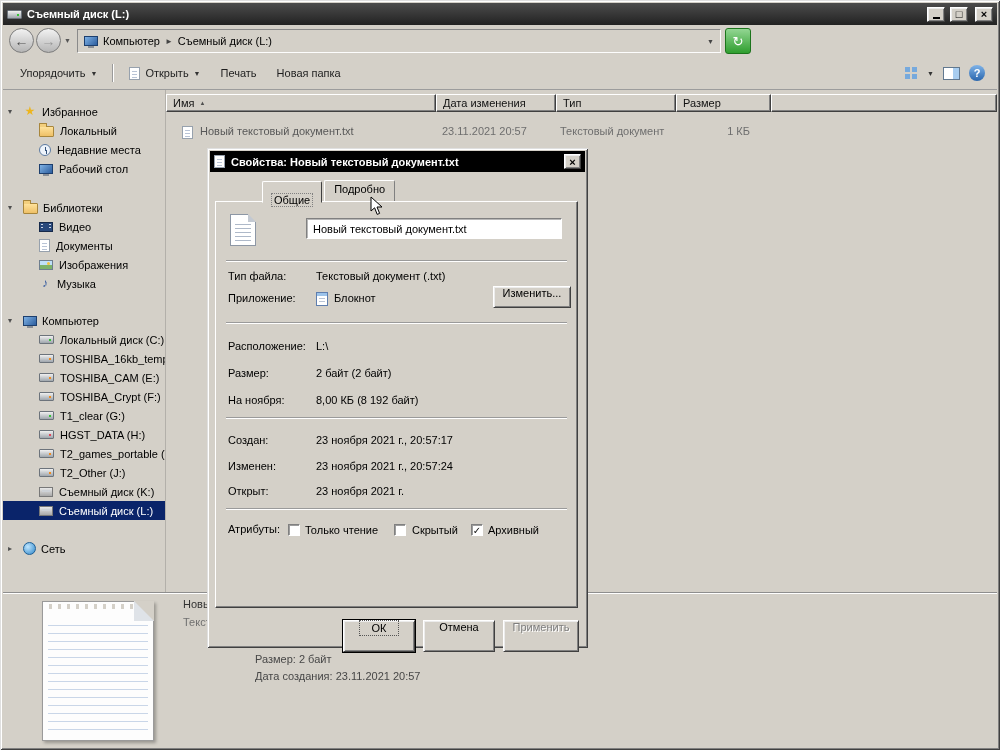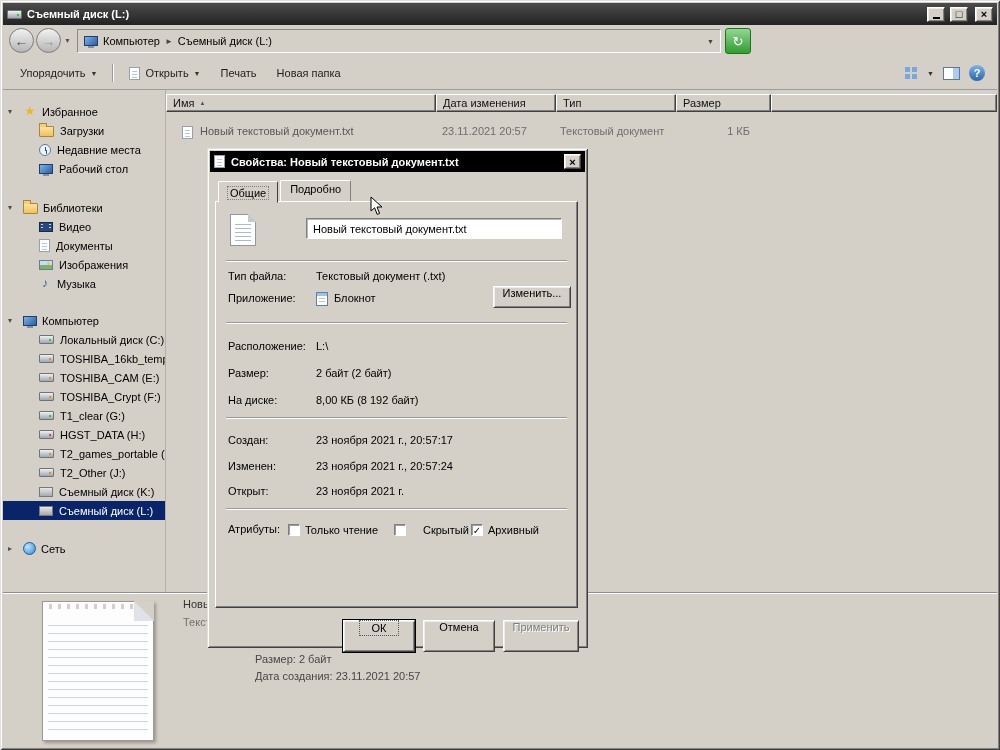--- a/index.html
+++ b/index.html
@@ -101,21 +101,21 @@
   .dt-size{position:absolute;left:252px;top:60px;color:#474747;white-space:nowrap;}
   .dt-created{position:absolute;left:252px;top:77px;color:#474747;white-space:nowrap;}
   
   .dialog{position:absolute;left:207px;top:148px;width:381px;height:500px;background:#d4d0c8;z-index:40;
     box-shadow:inset 1px 1px 0 #dfdfdf,inset -1px -1px 0 #404040,inset 2px 2px 0 #fff,inset -2px -2px 0 #808080;padding:3px;}
   .dlg-title{height:21px;background:#000;display:flex;align-items:center;padding:0 4px;gap:6px;}
   .dlg-title .t{color:#fff;font-weight:bold;flex:1;white-space:nowrap;overflow:hidden;}
   .dlg-close{width:17px;height:15px;display:flex;align-items:center;justify-content:center;font-weight:bold;font-size:11px;}
   .tabs{position:absolute;left:11px;top:32px;display:flex;align-items:flex-end;height:22px;}
   .tab{height:22px;padding:2px 9px 0;background:#d4d0c8;border:1px solid;border-color:#fff #808080 #d4d0c8 #fff;border-radius:2px 2px 0 0;margin-right:2px;}
-  .tab.active{height:22px;padding-top:5px;border-color:#fff #404040 #d4d0c8 #fff;position:relative;z-index:2;margin-bottom:-1px;}
+  .tab.active{height:22px;padding-top:12px;border-color:#fff #404040 #d4d0c8 #fff;position:relative;z-index:2;margin-bottom:-1px;margin-left:44px;}
   .tab.active .tl{outline:1px dotted #808080;padding:0 2px;}
   .tabpage{position:absolute;left:8px;top:53px;width:363px;height:407px;background:#d4d0c8;border:1px solid;border-color:#fff #404040 #404040 #fff;box-shadow:inset -1px -1px 0 #808080;}
   .fnbox{position:absolute;left:90px;top:16px;width:256px;height:21px;display:flex;align-items:center;padding:0 6px;white-space:nowrap;overflow:hidden;}
   .dsep{position:absolute;left:10px;right:10px;height:2px;border-top:1px solid #9a9a9a;border-bottom:1px solid #fff;}
   .drow{position:absolute;left:0;right:0;height:16px;}
   .dl{position:absolute;left:12px;white-space:nowrap;}
   .dv{position:absolute;left:100px;white-space:nowrap;}
   .appic{position:absolute;left:100px;top:0;}
   .appv{position:absolute;left:118px;}
   .btn{display:flex;align-items:flex-start;justify-content:center;background:#d4d0c8;border:1px solid;border-color:#fff #404040 #404040 #fff;box-shadow:inset 1px 1px 0 #ececec,inset -1px -1px 0 #808080;}
@@ -195,21 +195,21 @@
 
   <div class="sidebar">
     <div>
       <div class="srow hdr">
         <span class="tri">▾</span>
         <span class="ic ic-star">★</span>
         <span>Избранное</span>
       </div>
       <div class="srow child">
         <span class="ic ic-folder"></span>
-        <span>Загрузки</span>
+        <span>Локальный</span>
       </div>
       <div class="srow child">
         <span class="ic ic-clock"></span>
         <span>Недавние места</span>
       </div>
       <div class="srow child">
         <span class="ic ic-monitor"></span>
         <span>Рабочий стол</span>
       </div>
     </div>
@@ -368,21 +368,21 @@
 
       <div class="drow" style="top:138px">
         <span class="dl">Расположение:</span>
         <span class="dv">L:\</span>
       </div>
       <div class="drow" style="top:165px">
         <span class="dl">Размер:</span>
         <span class="dv">2 байт (2 байт)</span>
       </div>
       <div class="drow" style="top:192px">
-        <span class="dl">На диске:</span>
+        <span class="dl">На ноября:</span>
         <span class="dv">8,00 КБ (8 192 байт)</span>
       </div>
       <div class="dsep" style="top:215px"></div>
 
       <div class="drow" style="top:232px">
         <span class="dl">Создан:</span>
         <span class="dv">23 ноября 2021 г., 20:57:17</span>
       </div>
       <div class="drow" style="top:258px">
         <span class="dl">Изменен:</span>
@@ -392,21 +392,21 @@
         <span class="dl">Открыт:</span>
         <span class="dv">23 ноября 2021 г.</span>
       </div>
       <div class="dsep" style="top:306px"></div>
 
       <div class="drow" style="top:321px">
         <span class="dl">Атрибуты:</span>
         <span class="cb" style="left:72px"></span>
         <span class="cblb" style="left:89px">Только чтение</span>
         <span class="cb" style="left:178px"></span>
-        <span class="cblb" style="left:207px">Скрытый</span>
+        <span class="cblb" style="left:196px">Скрытый</span>
         <span class="cb" style="left:255px">
             <span>✓</span>
           </span>
         <span class="cblb" style="left:272px">Архивный</span>
       </div>
     </div>
 
     <div class="dbtn btn ok">
       <span class="bl">ОК</span>
     </div>

